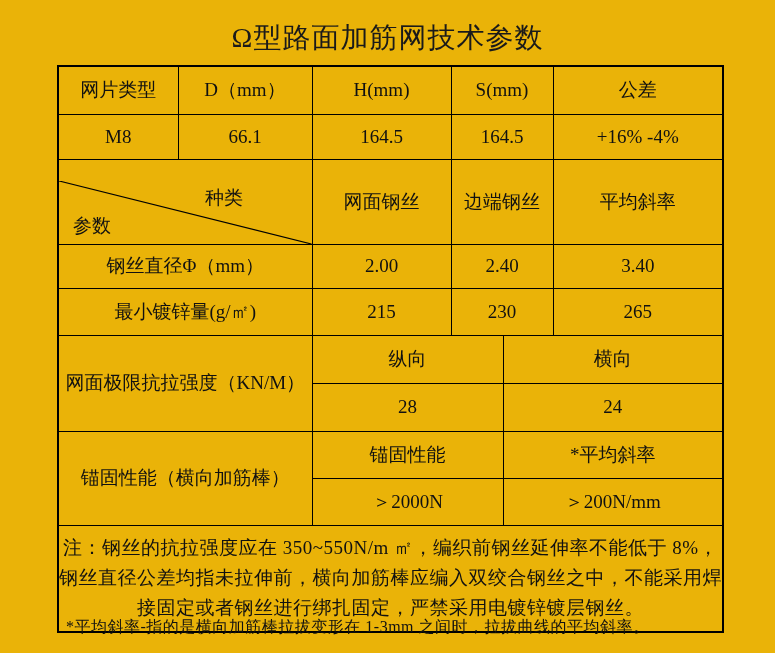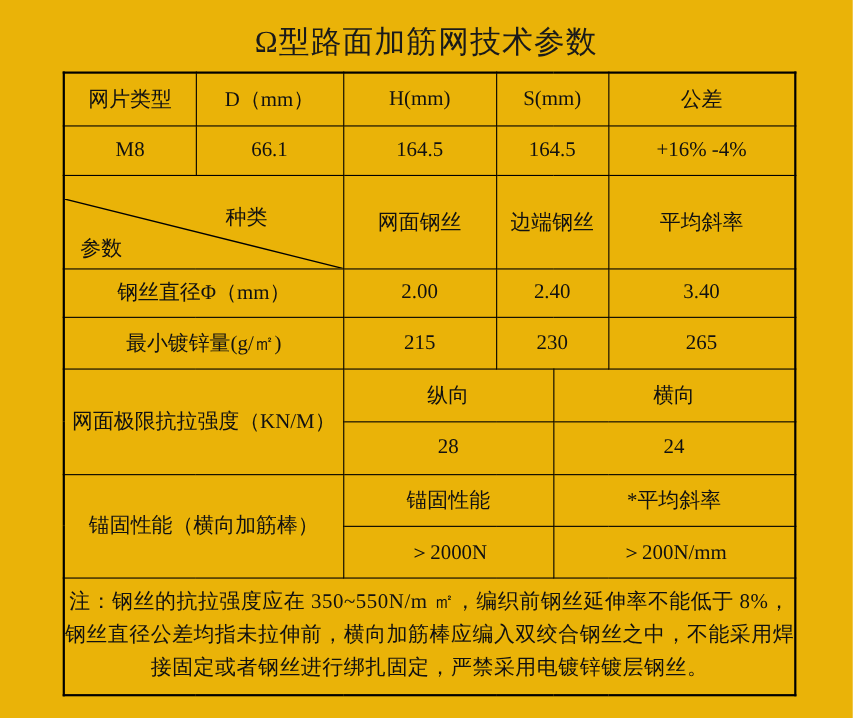--- a/index.html
+++ b/index.html
@@ -167,14 +167,15 @@
       <td colspan="2">＞2000N</td>
       <td colspan="2">＞200N/mm</td>
     </tr>
 
     <tr class="r10">
       <td colspan="6" class="note-cell">注：钢丝的抗拉强度应在 350~550N/m ㎡，编织前钢丝延伸率不能低于 8%，钢丝直径公差均指未拉伸前，横向加筋棒应编入双绞合钢丝之中，不能采用焊接固定或者钢丝进行绑扎固定，严禁采用电镀锌镀层钢丝。</td>
     </tr>
   </tbody>
     </table>
 
+  <div class="footnote">*平均斜率-指的是横向加筋棒拉拔变形在 1-3mm 之间时，拉拔曲线的平均斜率。</div>
 
 </div>
 
 </body></html>

